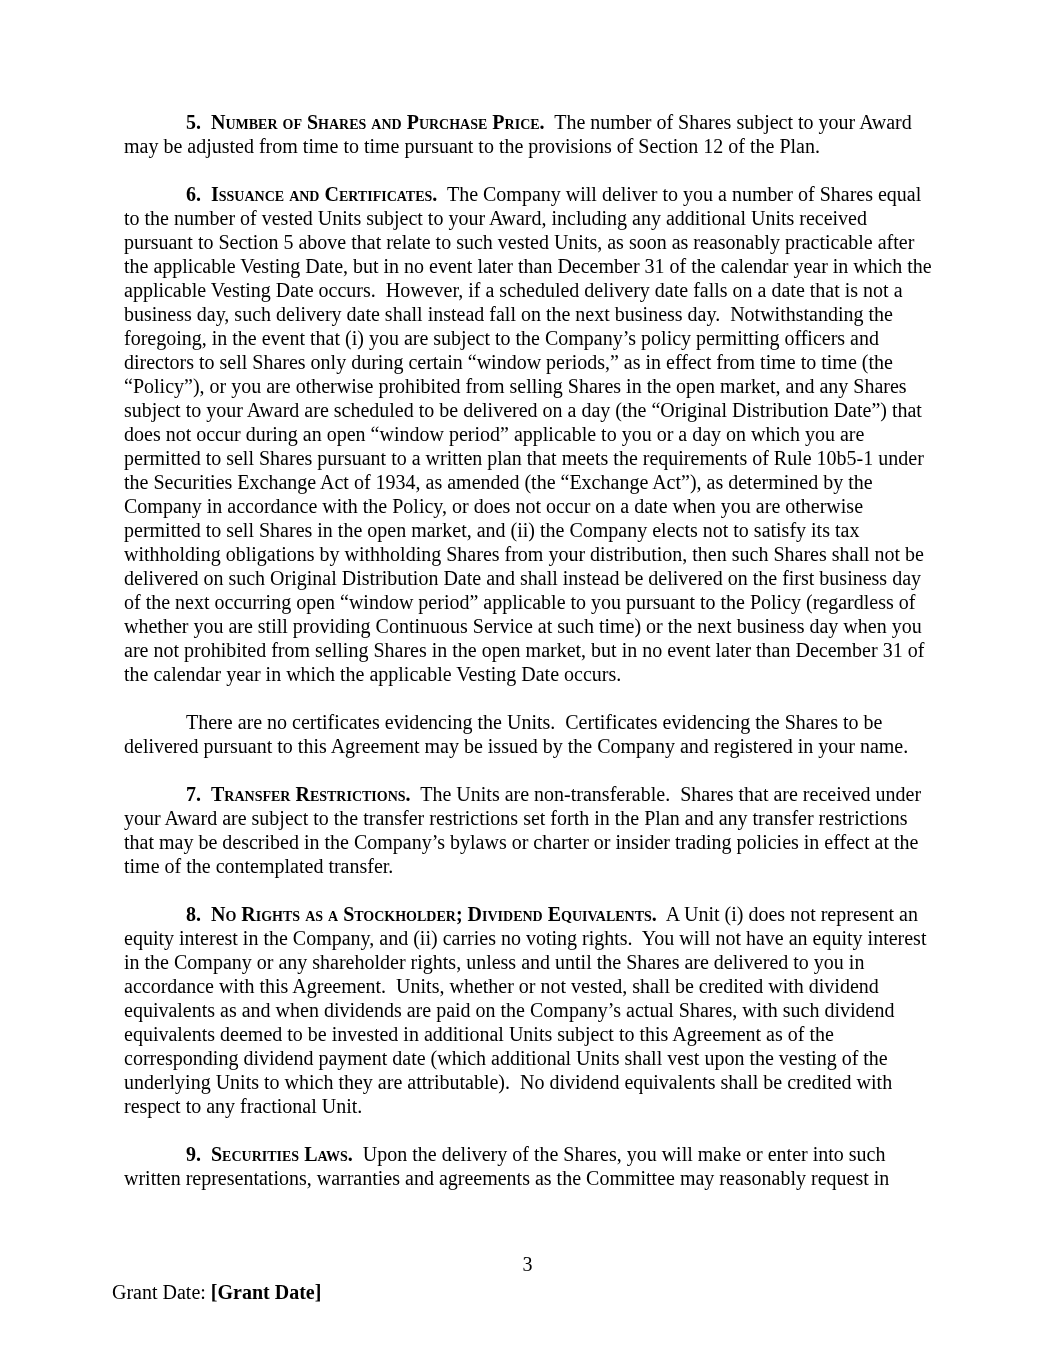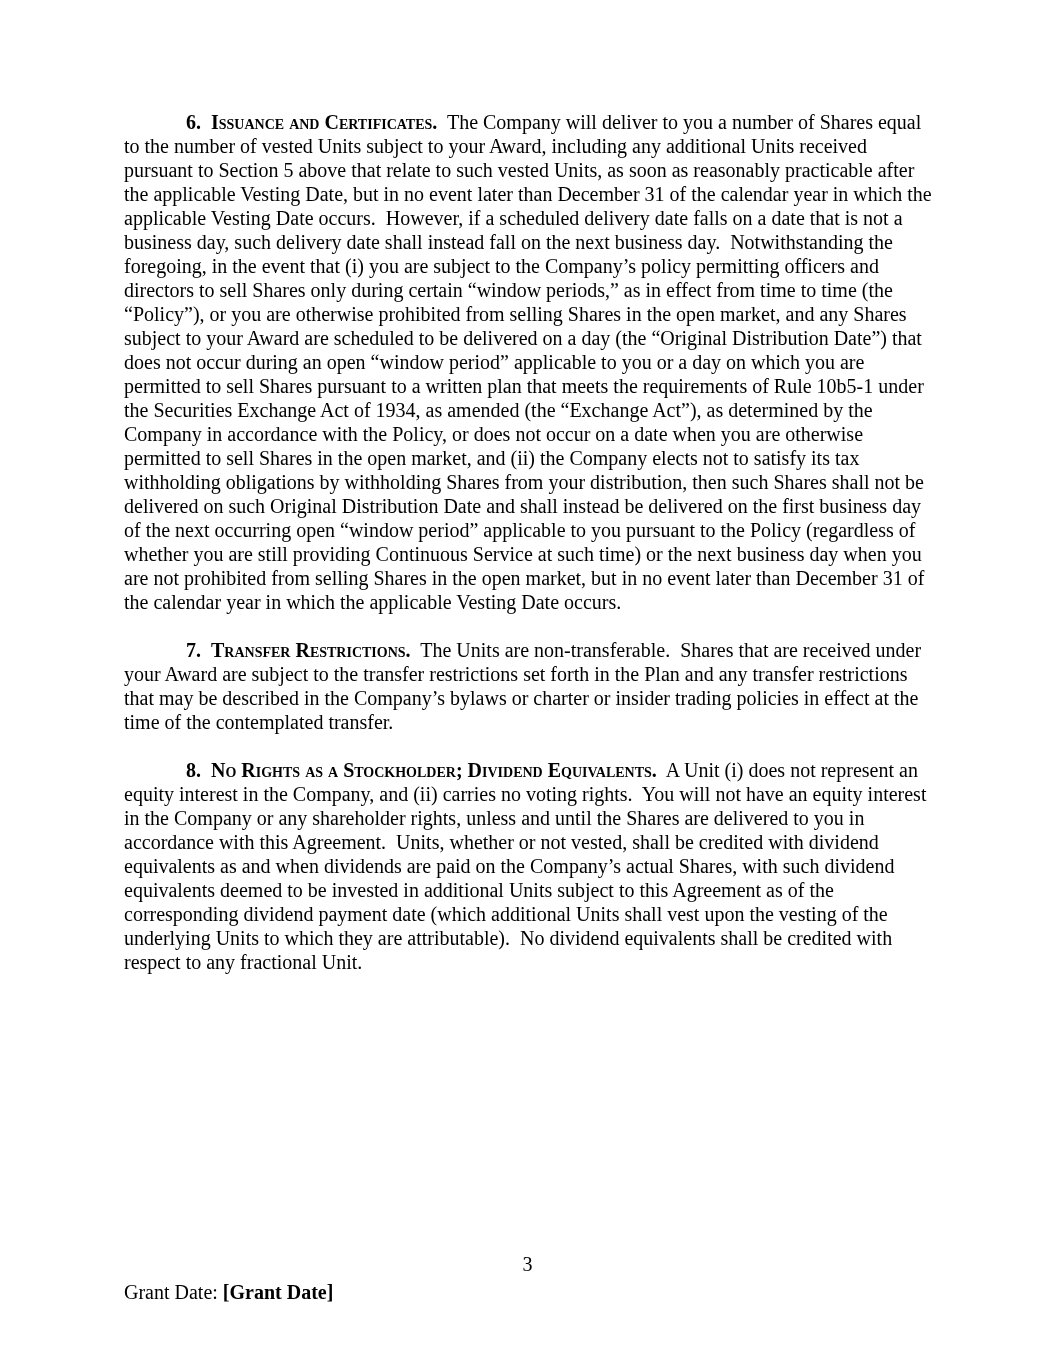--- a/index.html
+++ b/index.html
@@ -35,34 +35,37 @@
     top: 1252px;
     left: 0;
     width: 100%;
     text-align: center;
     font-size: 20px;
     line-height: 24px;
   }
   .grant-date {
     position: absolute;
     top: 1280px;
-    left: 124px;
+    left: 112px;
     font-size: 20px;
     line-height: 24px;
   }
   .grant-date .bold { font-weight: bold; }
 </style>
 </head>
 <body>
 
 <div class="page">
   <div class="content" id="doc-body">
+      <p class="para"><span class="sec-num">5.  </span><span class="sec-heading">Number of Shares and Purchase Price.</span><span>  </span><span class="">The number of Shares subject to your Award may be adjusted from time to time pursuant to the provisions of Section 12 of the Plan.</span></p>
       <p class="para"><span class="sec-num">6.  </span><span class="sec-heading">Issuance and Certificates.</span><span>  </span><span class="">The Company will deliver to you a number of Shares equal to the number of vested Units subject to your Award, including any additional Units received pursuant to </span><span class="u">Section 5</span><span class=""> above that relate to such vested Units, as soon as reasonably practicable after the applicable Vesting Date, but in no event later than December 31 of the calendar year in which the applicable Vesting Date occurs.  However, if a scheduled delivery date falls on a date that is not a business day, such delivery date shall instead fall on the next business day.  Notwithstanding the foregoing, in the event that (i) you are subject to the Company’s policy permitting officers and directors to sell Shares only during certain “window periods,” as in effect from time to time (the “</span><span class="u">Policy</span><span class="">”), or you are otherwise prohibited from selling Shares in the open market, and any Shares subject to your Award are scheduled to be delivered on a day (the “</span><span class="u">Original Distribution Date</span><span class="">”) that does not occur during an open “window period” applicable to you or a day on which you are permitted to sell Shares pursuant to a written plan that meets the requirements of Rule 10b5-1 under the Securities Exchange Act of 1934, as amended (the “</span><span class="u">Exchange Act</span><span class="">”), as determined by the Company in accordance with the Policy, or does not occur on a date when you are otherwise permitted to sell Shares in the open market, and (ii) the Company elects not to satisfy its tax withholding obligations by withholding Shares from your distribution, then such Shares shall not be delivered on such Original Distribution Date and shall instead be delivered on the first business day of the next occurring open “window period” applicable to you pursuant to the Policy (regardless of whether you are still providing Continuous Service at such time) or the next business day when you are not prohibited from selling Shares in the open market, but in no event later than December 31 of the calendar year in which the applicable Vesting Date occurs.</span></p>
+      <p class="para"><span class="">There are no certificates evidencing the Units.  Certificates evidencing the Shares to be delivered pursuant to this Agreement may be issued by the Company and registered in your name.</span></p>
       <p class="para"><span class="sec-num">7.  </span><span class="sec-heading">Transfer Restrictions.</span><span>  </span><span class="">The Units are non-transferable.  Shares that are received under your Award are subject to the transfer restrictions set forth in the Plan and any transfer restrictions that may be described in the Company’s bylaws or charter or insider trading policies in effect at the time of the contemplated transfer.</span></p>
       <p class="para"><span class="sec-num">8.  </span><span class="sec-heading">No Rights as a Stockholder; Dividend Equivalents.</span><span>  </span><span class="">A Unit (i) does not represent an equity interest in the Company, and (ii) carries no voting rights.  You will not have an equity interest in the Company or any shareholder rights, unless and until the Shares are delivered to you in accordance with this Agreement.  Units, whether or not vested, shall be credited with dividend equivalents as and when dividends are paid on the Company’s actual Shares, with such dividend equivalents deemed to be invested in additional Units subject to this Agreement as of the corresponding dividend payment date (which additional Units shall vest upon the vesting of the underlying Units to which they are attributable).  No dividend equivalents shall be credited with respect to any fractional Unit.</span></p>
+      <p class="para"><span class="sec-num">9.  </span><span class="sec-heading">Securities Laws.</span><span>  </span><span class="">Upon the delivery of the Shares, you will make or enter into such written representations, warranties and agreements as the Committee may reasonably request in</span></p>
     </div>
 
   <div class="page-number">3</div>
 
   <div class="grant-date">
     <span>Grant Date: </span><span class="bold">[Grant Date]</span>
   </div>
 </div>
 
 </body></html>

